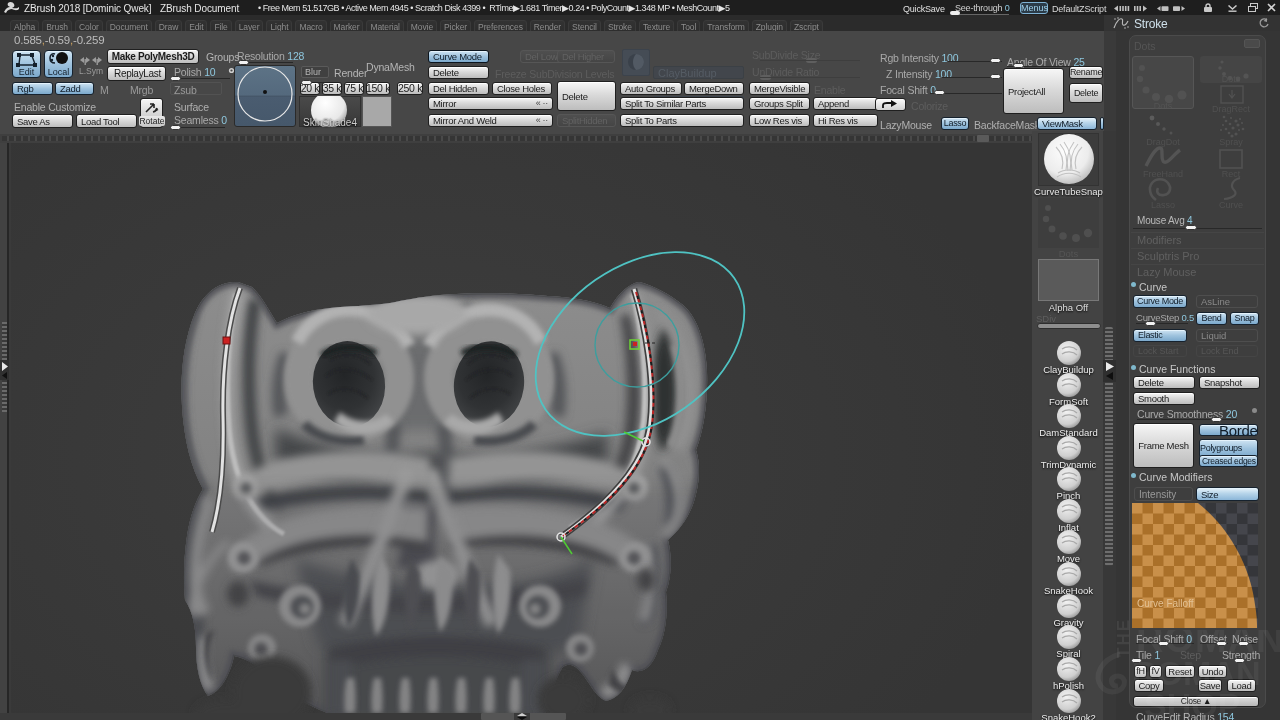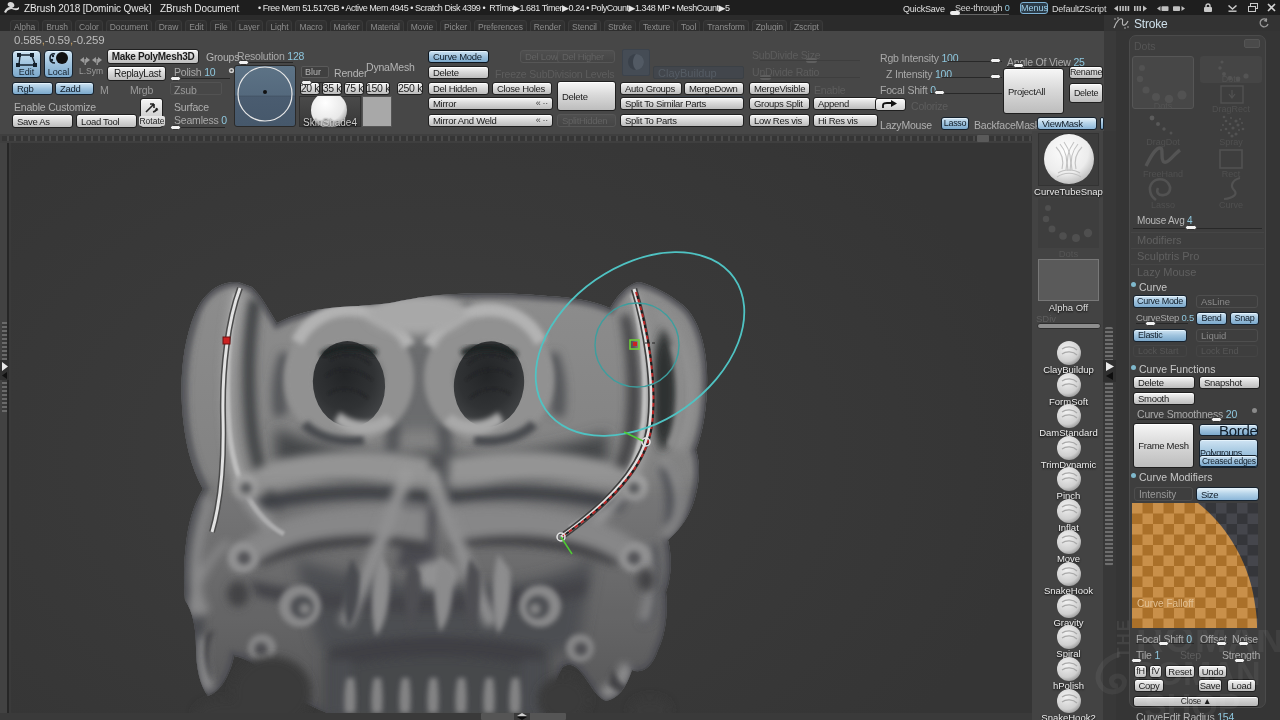--- a/index.html
+++ b/index.html
@@ -735,21 +735,21 @@
 <div class="abs" style="left:1139px;top:363px;font-size:10.5px;color:#c6c6c6;">Curve Functions</div>
 <div class="btn" style="left:1133px;top:376px;width:62px;height:13px;">Delete</div>
 <div class="btn" style="left:1199px;top:376px;width:61px;height:13px;">Snapshot</div>
 <div class="btn" style="left:1133px;top:392px;width:62px;height:13px;">Smooth</div>
 <div class="lbl" style="left:1137px;top:408px;font-size:10.5px;">Curve Smoothness <span class="val">20</span></div>
 <div class="pill" style="left:1211px;top:417px;"></div>
     <div class="track" style="left:1137px;top:419px;width:100px;"></div>
 <div class="abs" style="left:1252px;top:408px;width:5px;height:5px;border-radius:50%;background:#8a8a8a;"></div>
 <div class="btn" style="left:1133px;top:423px;width:61px;height:45px;justify-content:center;font-size:9.5px;">Frame Mesh</div>
 <div class="btnb" style="left:1199px;top:424px;width:59px;height:12px;font-size:15px;padding:0 19px;">Border</div>
-<div class="btnb" style="left:1199px;top:439px;width:59px;height:29px;font-size:9px;padding:0 0;">Polygroups</div>
+<div class="btnb" style="left:1199px;top:439px;width:59px;height:19px;font-size:9px;padding:0 0;">Polygroups</div>
 <div class="btnb" style="left:1199px;top:455px;width:59px;height:12px;font-size:8.5px;padding:0 2px;">Creased edges</div>
 <div class="abs" style="left:1131px;top:473px;width:5px;height:5px;border-radius:50%;background:#7fb8cc;"></div>
 <div class="abs" style="left:1139px;top:471px;font-size:10.5px;color:#c6c6c6;">Curve Modifiers</div>
 <div class="abs" style="left:1134px;top:487px;width:59px;height:14px;border:1px solid #4e4e4e;border-radius:3px;color:#9a9a9a;font-size:10px;line-height:13px;padding-left:4px;">Intensity</div>
 <div class="btnb" style="left:1196px;top:487px;width:63px;height:14px;background:linear-gradient(180deg,#e8f3fa 0%,#b7d5ea 45%,#8cb6d8 100%);">Size</div>
 <svg class="abs" style="left:1132px;top:503px" width="126" height="125" viewBox="0 0 126 125">
 <defs>
 <pattern id="chkO" width="21" height="21" patternUnits="userSpaceOnUse">
           <rect width="21" height="21" fill="#aa7029"></rect>
           <rect width="10.5" height="10.5" fill="#c9904a"></rect>

